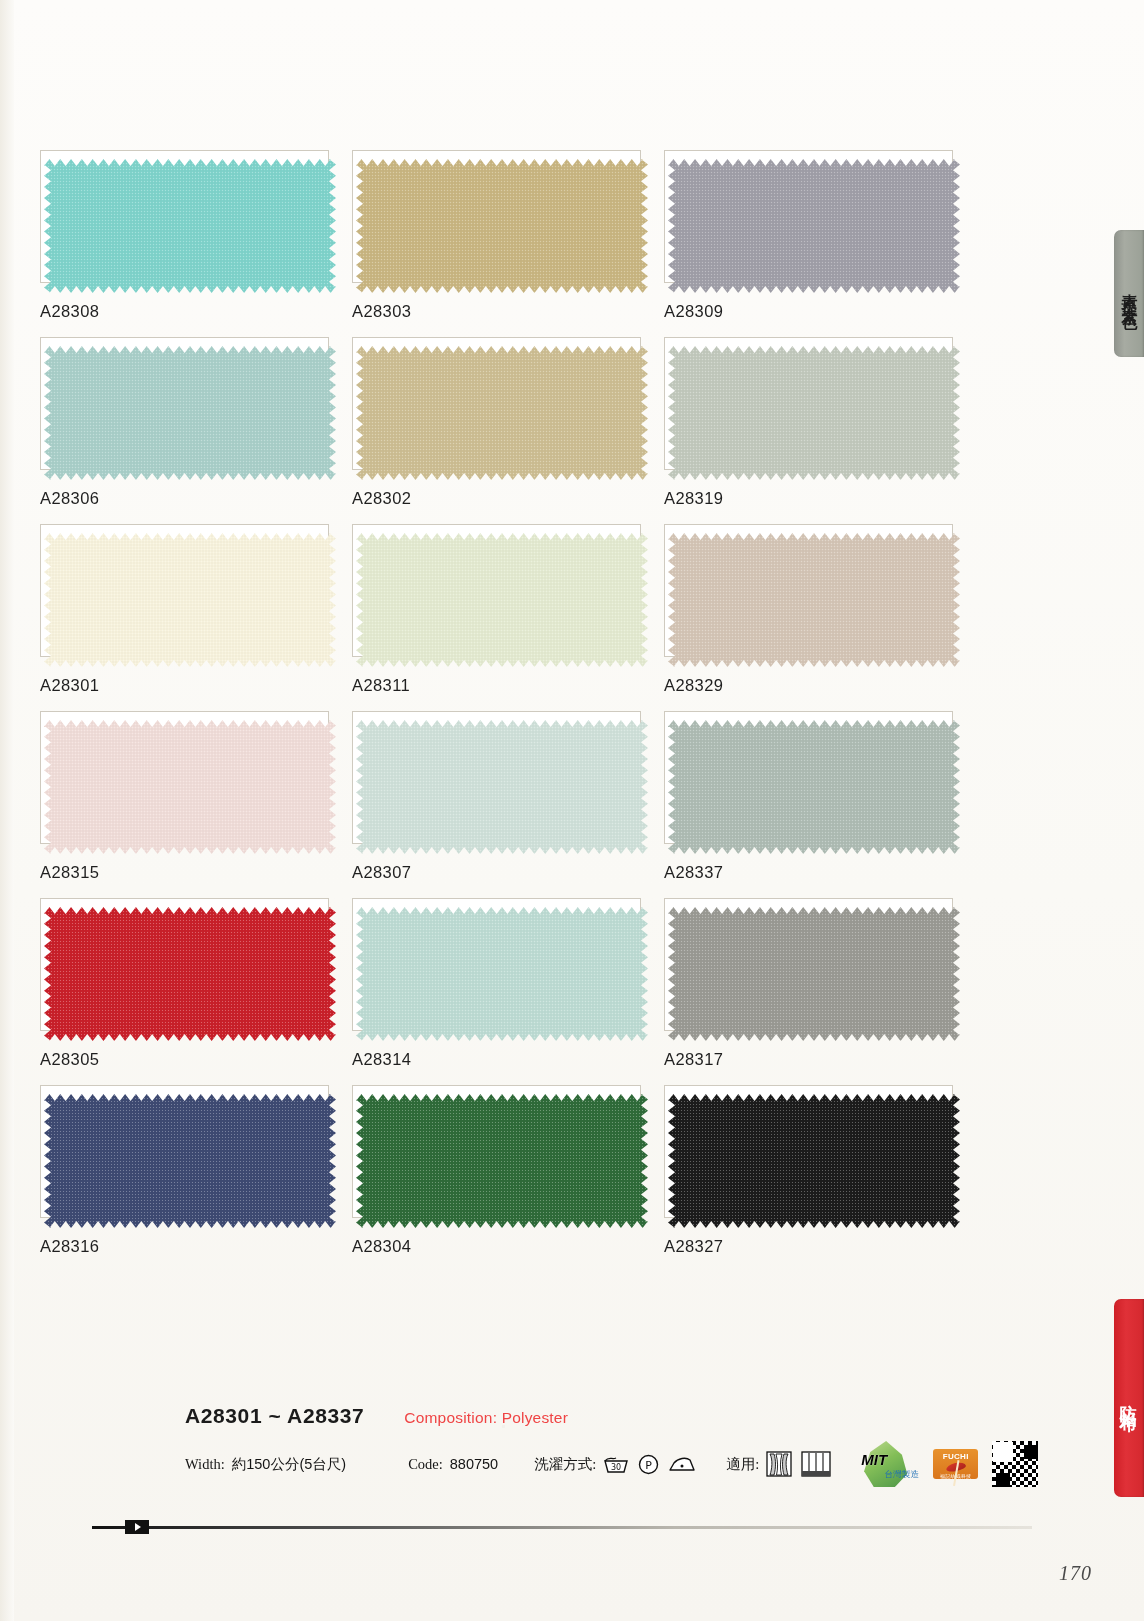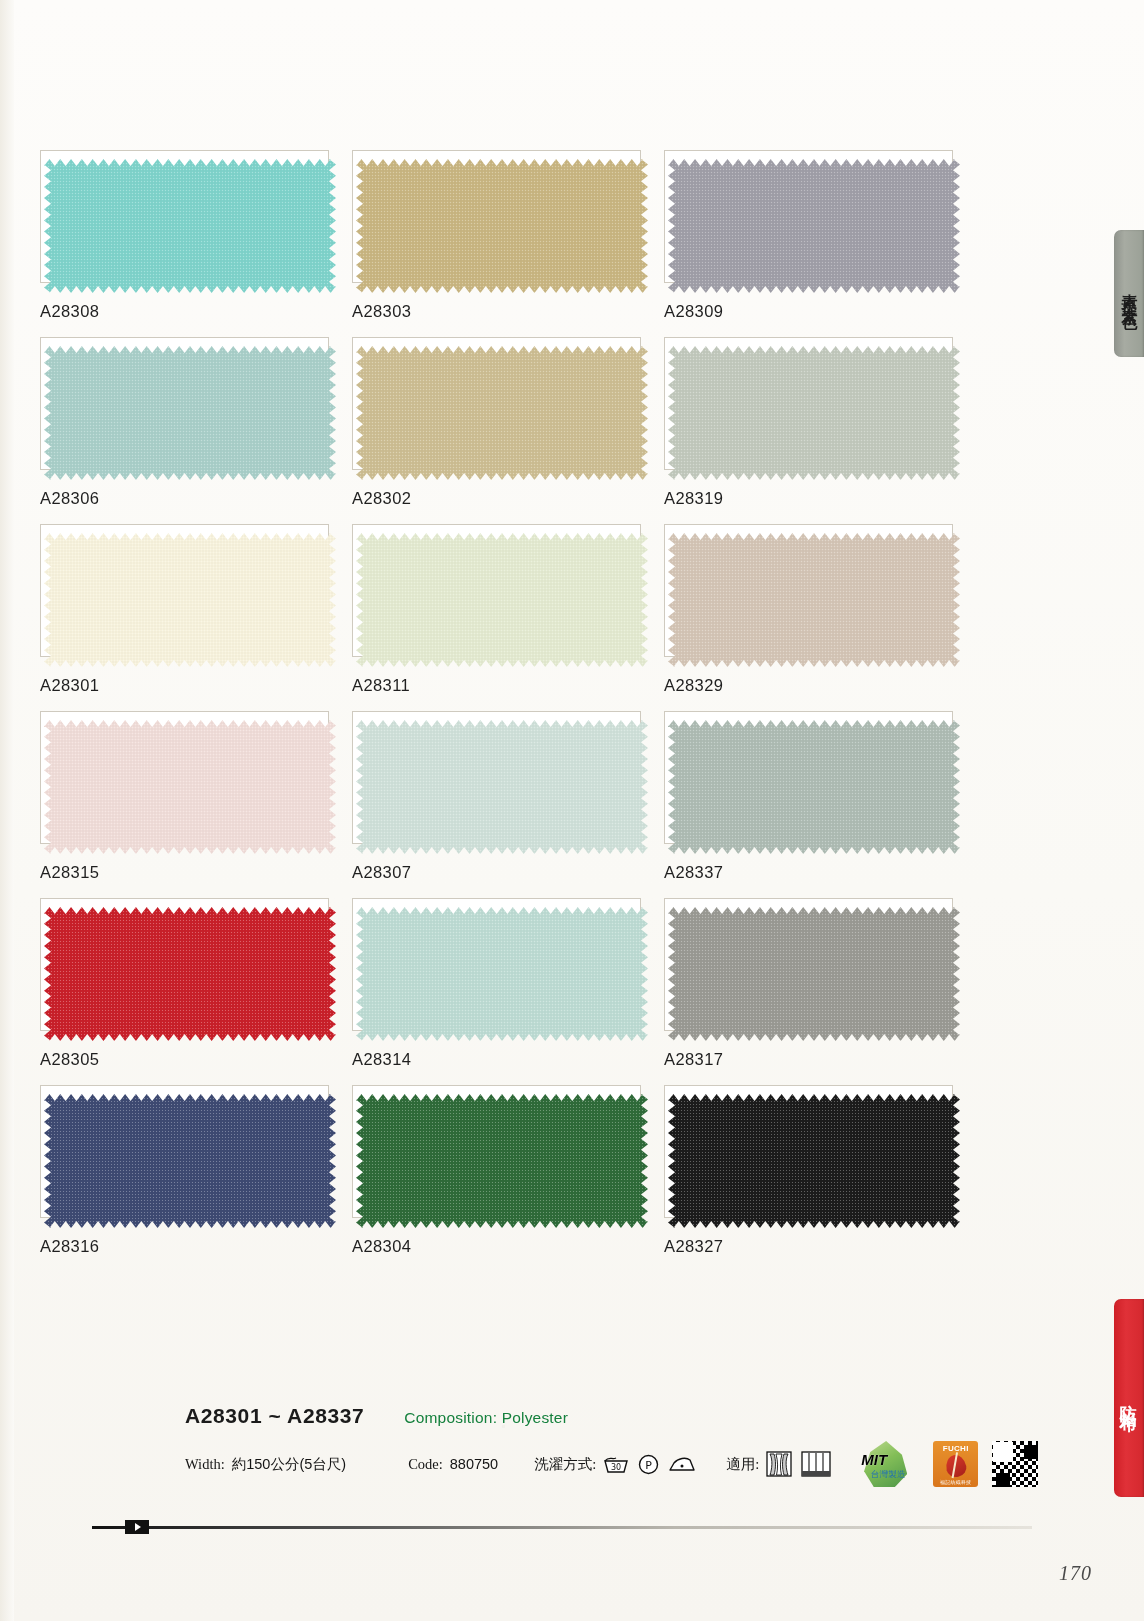--- a/index.html
+++ b/index.html
@@ -91,21 +91,21 @@
   .footer{position:absolute;left:0;top:1404px;width:1040px;}
   .f-row1{
     display:flex;align-items:baseline;
     padding-left:185px;
   }
   .range{
     font-size:21px;font-weight:700;letter-spacing:.6px;
     font-family:"Liberation Sans",sans-serif;
   }
   .composition{
-    margin-left:40px;font-size:15.5px;color:#15803d;
+    margin-left:40px;font-size:15.5px;color:#ef4444;
     letter-spacing:.2px;
   }
   .f-row2{
     display:flex;align-items:center;
     padding-left:185px;margin-top:13px;
     font-size:14.5px;color:#141414;
   }
   .f-row2 .seg{display:flex;align-items:center;}
   .seg.width{margin-right:36px;}
   .seg.code-seg{margin-right:36px;margin-left:26px;}
@@ -127,26 +127,26 @@
     background:linear-gradient(150deg,#bcd98a 0%,#79b94a 45%,#3f8f3a 100%);
     clip-path:polygon(52% 0%,88% 30%,100% 72%,72% 100%,24% 100%,2% 66%,16% 24%);
     opacity:.92;
   }
   .mit-txt{
     position:absolute;left:4px;top:10px;width:60px;
     font-style:italic;font-weight:700;font-size:15px;color:#000000;
     text-shadow:0 0 1px #fff;
   }
   .mit-sub{
-    position:absolute;left:0;top:28px;width:62px;text-align:center;
+    position:absolute;left:0;top:28px;width:62px;text-align:right;
     font-size:8.5px;color:#1f6fb5;font-family:"DejaVu Sans",sans-serif;
     letter-spacing:.2px;
   }
   .fuchi{
-    width:45px;height:46px;border-radius:3px;
+    width:45px;height:30px;border-radius:3px;
     background:linear-gradient(180deg,#e8922d,#d9761c);
     display:flex;flex-direction:column;align-items:center;justify-content:flex-start;
     padding-top:3px;box-sizing:border-box;
   }
   .fuchi-name{font-size:8px;font-weight:700;color:#fff;letter-spacing:.3px;}
   .fuchi-mark{
     width:20px;height:22px;margin-top:2px;border-radius:50% 50% 50% 50%/60% 60% 40% 40%;
     background:linear-gradient(160deg,#d93a2b,#a7201a);
     transform:rotate(-12deg);
     position:relative;

